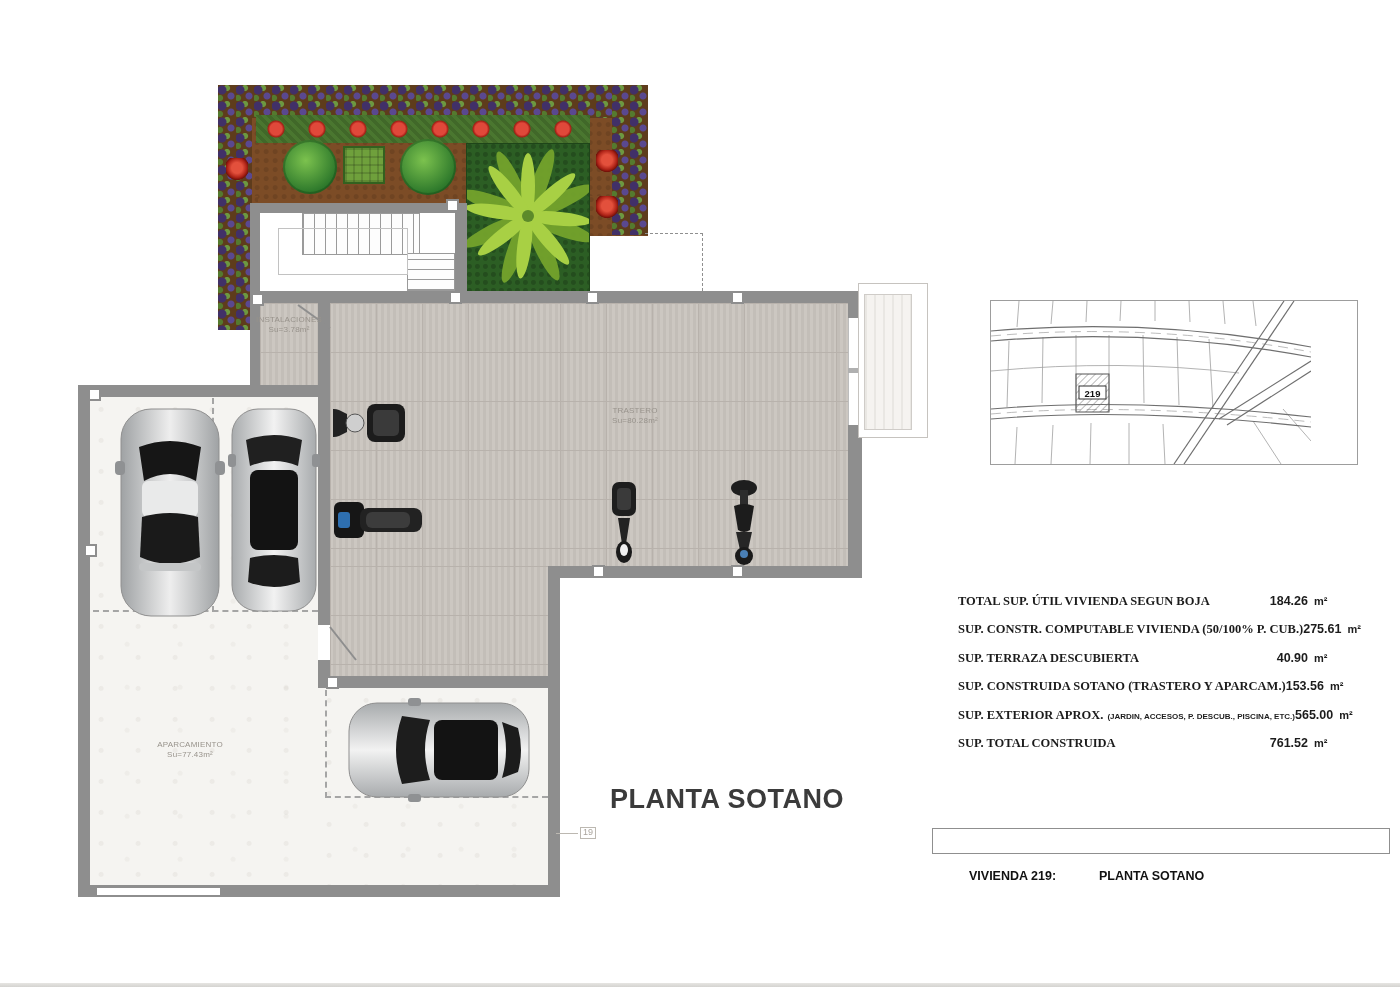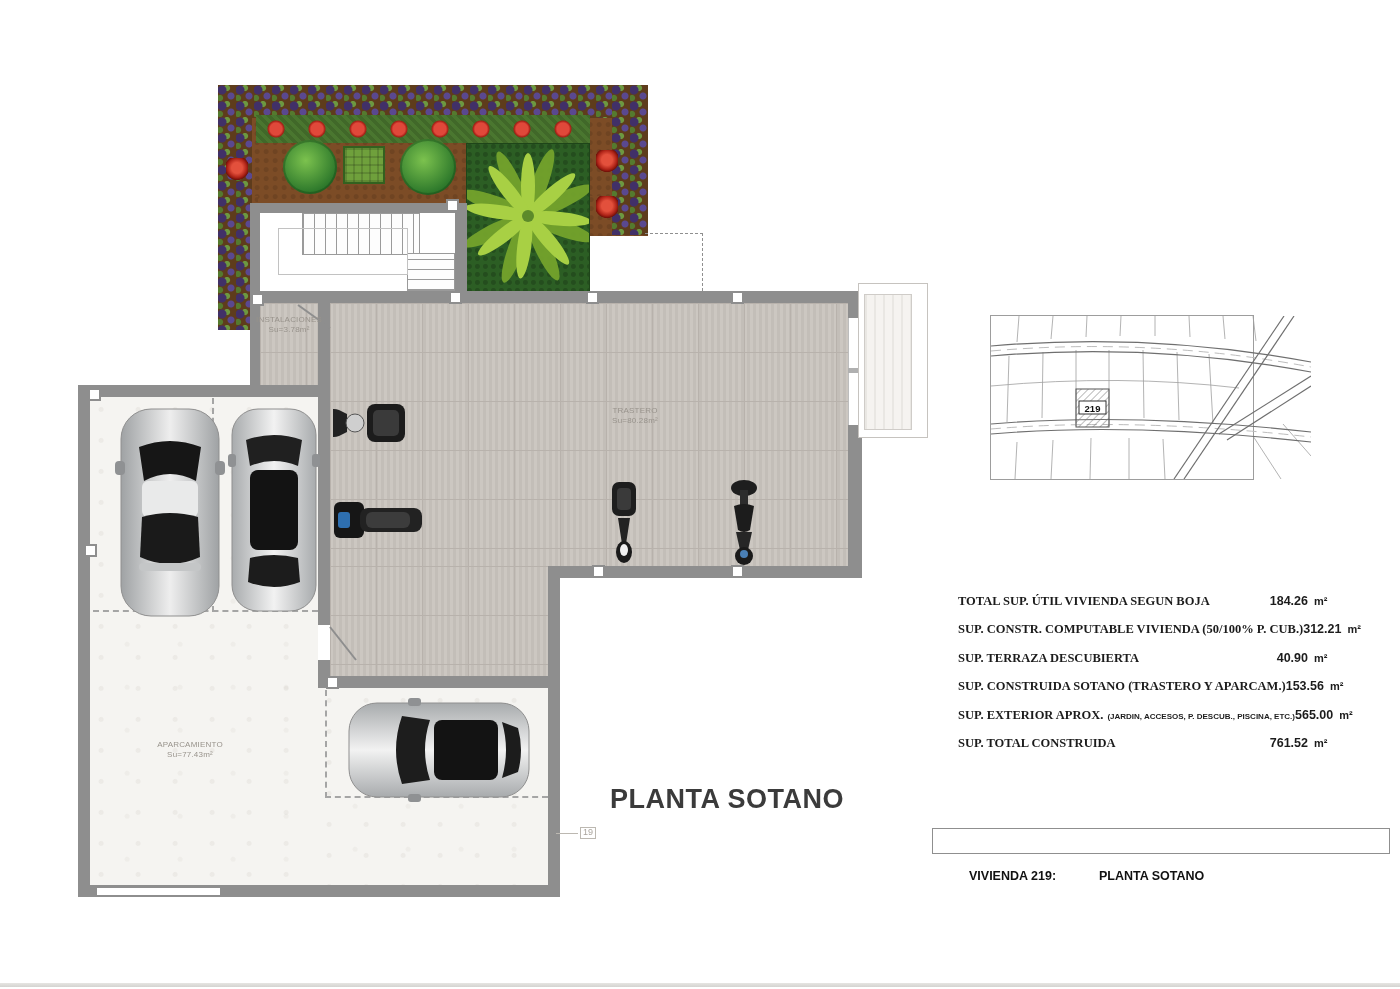--- a/index.html
+++ b/index.html
@@ -291,21 +291,21 @@
     <div>APARCAMIENTO</div>
     <div>Su=77.43m²</div>
   </div>
 
   <div class="tag10line" style="left:556px;top:833px;width:22px;"></div>
   <div class="tag10box" style="left:580px;top:827px;"></div>
   <div class="tag10" style="left:583px;top:827px;">19</div>
 
   <div class="plan-title" style="left:610px;top:784px;width:212px;text-align:center;">PLANTA SOTANO</div>
 
-  <div class="sitemap" style="left:990px;top:315px;width:264px;height:165px;">
+  <div class="sitemap" style="left:990px;top:300px;width:368px;height:165px;">
     <svg width="320" height="163" viewBox="0 0 320 163">
       <defs>
         <pattern id="hatch" width="5" height="5" patternTransform="rotate(45)" patternUnits="userSpaceOnUse">
           <line x1="0" y1="0" x2="0" y2="5" stroke="#777" stroke-width="1"></line>
         </pattern>
       </defs>
 
       <g stroke="#a0a0a0" stroke-width="0.8" fill="none">
         <path d="M28,0 L26,26"></path>
           <path d="M62,0 L60,23"></path>
@@ -364,21 +364,21 @@
   </div>
 
   <div class="areas" style="left:958px;top:594px;width:382px;">
     <div class="trow">
       <span class="tlabel">TOTAL SUP. ÚTIL VIVIENDA SEGUN BOJA</span>
       <span class="tval">184.26</span>
       <span class="tunit">m²</span>
     </div>
     <div class="trow">
       <span class="tlabel">SUP. CONSTR. COMPUTABLE VIVIENDA (50/100% P. CUB.)</span>
-      <span class="tval">312.21</span>
+      <span class="tval">275.61</span>
       <span class="tunit">m²</span>
     </div>
     <div class="trow">
       <span class="tlabel">SUP. TERRAZA DESCUBIERTA</span>
       <span class="tval">40.90</span>
       <span class="tunit">m²</span>
     </div>
     <div class="trow">
       <span class="tlabel">SUP. CONSTRUIDA SOTANO (TRASTERO Y APARCAM.)</span>
       <span class="tval">153.56</span>

